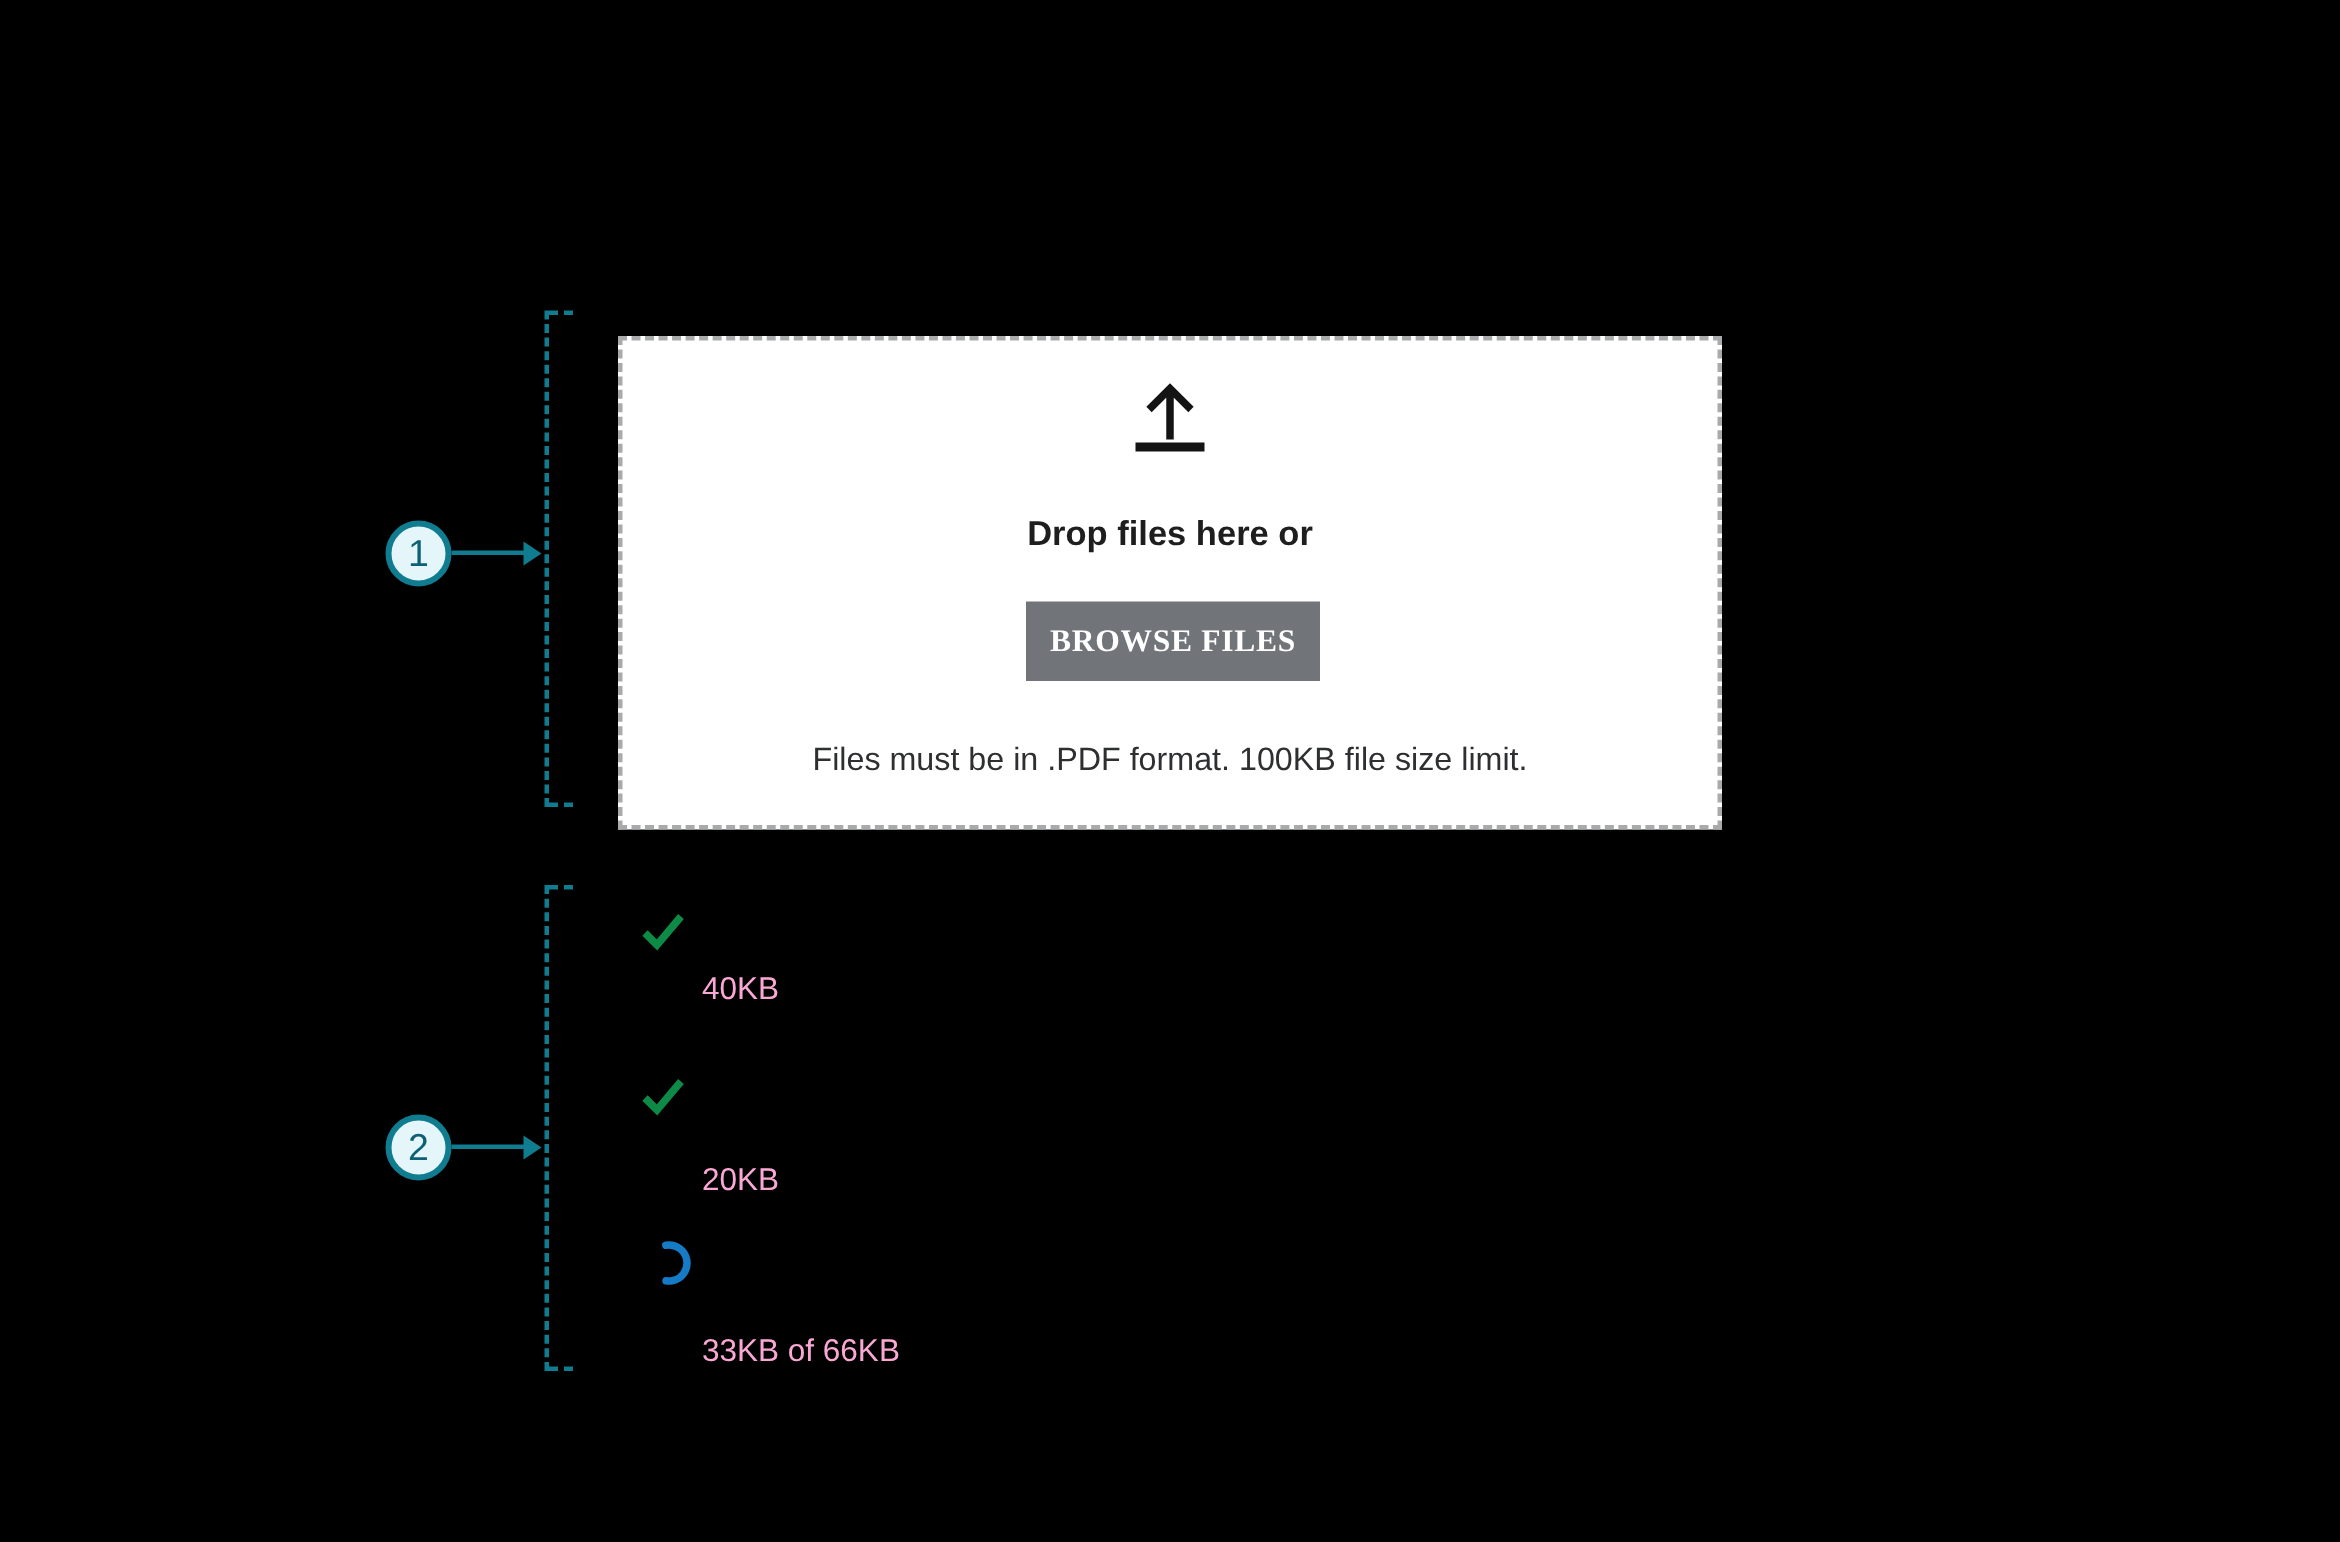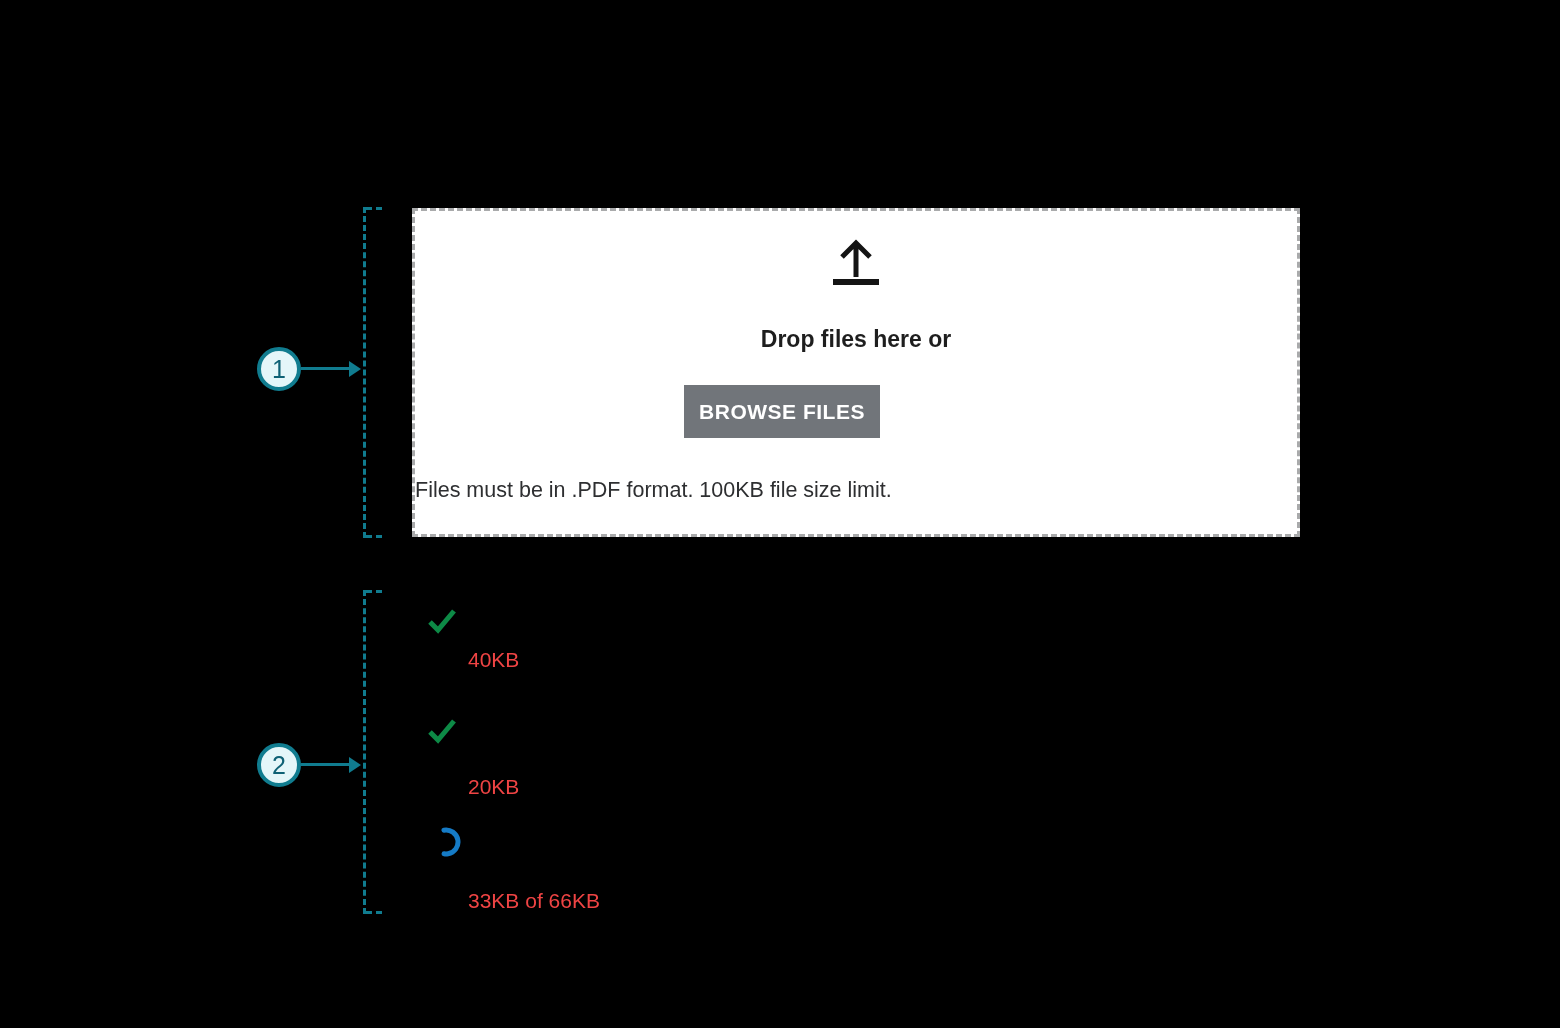--- a/index.html
+++ b/index.html
@@ -6,43 +6,44 @@
   #canvas{
     position:relative;
     width:1560px;height:1028px;
     background:#000;
     font-family:"Liberation Sans", sans-serif;
     overflow:hidden;
   }
 
   
   .dropzone{
-    position:absolute;left:412px;top:208px;width:888px;height:329px;
+    position:absolute;left:412px;top:224px;width:736px;height:329px;
     background:#ffffff;
     border:3px dashed #A9AAAB;
     box-sizing:border-box;
   }
   .upload-icon{
     position:absolute;left:calc(50% - 26px);top:26px;
   }
   .dz-heading{
     position:absolute;left:0;top:114px;width:100%;
     text-align:center;
     font-size:23px;font-weight:700;color:#1E1E1E;
     line-height:28px;
   }
   .browse-btn{
     position:absolute;left:269px;top:174px;width:196px;height:53px;
     background:#71757A;border:none;
-    color:#ffffff;font-family:Liberation Sans, sans-serif;
+    color:#ffffff;font-family:Liberation Serif, serif;
     font-size:21px;font-weight:700;letter-spacing:0.5px;
     cursor:pointer;
   }
   .dz-note{
     position:absolute;left:0;top:266px;width:100%;
+    text-align:center;
     font-size:21.5px;font-weight:400;color:#2E2F31;
     line-height:26px;
   }
 
   
   .bracket{
     position:absolute;width:16px;
     border-left:3px dashed #107C8F;
     box-sizing:border-box;
   }
@@ -78,21 +79,21 @@
   #arrow-head-1{left:349px;top:361px;}
   #arrow-head-2{left:349px;top:757px;}
 
   
   .row-icon{position:absolute;}
   #row1-icon{left:426px;top:605px;}
   #row2-icon{left:426px;top:715px;}
   #row3-icon{left:431px;top:827px;}
   .size-label{
     position:absolute;left:468px;
-    font-size:21px;font-weight:400;color:#ef4444;line-height:26px;
+    font-size:21px;font-weight:400;color:#f9a8d4;line-height:26px;
     white-space:nowrap;
   }
   #row1-size{top:647px;}
   #row2-size{top:774px;}
   #row3-size{top:888px;}
 </style>
 </head>
 <body>
 
 <div id="canvas">

